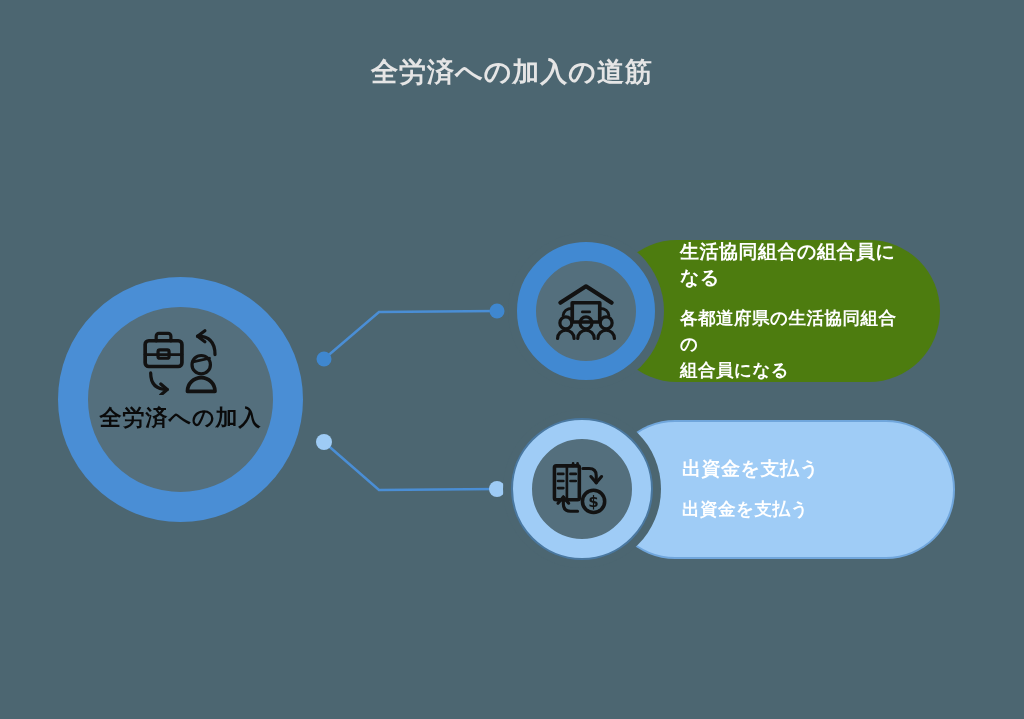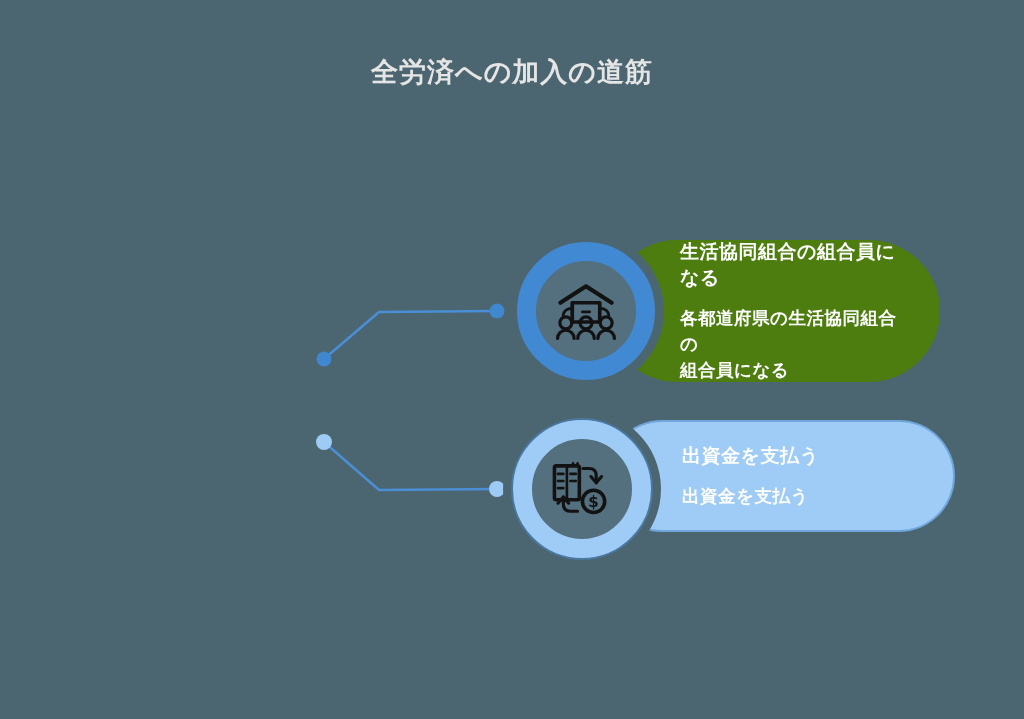--- a/index.html
+++ b/index.html
@@ -56,21 +56,21 @@
   }
   .pill .heading{font-size:19px;font-weight:600;letter-spacing:0.5px;}
   .pill .body{font-size:17.5px;font-weight:700;line-height:1.5;letter-spacing:0.5px;}
   .pill .body span{display:block;}
 
   .pill-top{
     left:606px;top:240px;width:334px;height:142px;
     background:#4d7c0f;border-radius:71px;
   }
   .pill-bottom{
-    left:606px;top:420px;width:349px;height:112px;
+    left:606px;top:420px;width:349px;height:139px;
     background:#9fccf6;border-radius:69px;
     border:2px solid rgba(73,134,198,0.55);
   }
 
   
   .badge{
     box-sizing:border-box;
     width:138px;height:138px;border-radius:50%;
     background:#546f7d;
     display:flex;align-items:center;justify-content:center;
@@ -98,20 +98,40 @@
 
   <svg class="abs connectors" width="1024" height="719" viewBox="0 0 1024 719">
     <polyline points="324,359 379,312 497,311" fill="none" stroke="#4a8ed5" stroke-width="2.5"></polyline>
     <polyline points="324,442 379,490 497,489" fill="none" stroke="#4a8ed5" stroke-width="2.5"></polyline>
     <circle cx="324" cy="359" r="7.5" fill="#3f87cf"></circle>
     <circle cx="497" cy="311" r="7.5" fill="#3f87cf"></circle>
     <circle cx="324" cy="442" r="8" fill="#9ecbf5"></circle>
     <circle cx="497" cy="489" r="8" fill="#9ecbf5"></circle>
   </svg>
 
+  <div class="abs center-circle">
+    <svg width="78" height="68" viewBox="0 0 84 74">
+
+      <rect class="icon-stroke" x="3" y="15" width="40" height="28" rx="4" stroke-width="4"></rect>
+      <path class="icon-stroke" d="M15 15 V10 a3 3 0 0 1 3 -3 h10 a3 3 0 0 1 3 3 V15" stroke-width="3.5"></path>
+      <path class="icon-stroke" d="M3 30 H43" stroke-width="3"></path>
+      <rect class="icon-stroke" x="17" y="25" width="12" height="9" rx="2" stroke-width="3.5" fill="#546f7d"></rect>
+
+      <path class="icon-stroke" d="M79 30 Q79 10 60 10" stroke-width="3.5"></path>
+      <path class="icon-stroke" d="M60 10 L68 4 M60 10 L68 16" stroke-width="3.5"></path>
+
+      <circle class="icon-stroke" cx="64" cy="41" r="10" stroke-width="3.5"></circle>
+      <path class="icon-stroke" d="M55 38 L73 34" stroke-width="3"></path>
+      <path class="icon-stroke" d="M49 70 a15 15 0 0 1 30 0 Z" stroke-width="4"></path>
+
+      <path class="icon-stroke" d="M9 50 Q9 68 27 68" stroke-width="3.5"></path>
+      <path class="icon-stroke" d="M27 68 L20 62 M27 68 L20 74" stroke-width="3.5"></path>
+    </svg>
+    <div class="label">全労済への加入</div>
+  </div>
 
   <div class="abs pill pill-top">
     <div class="heading">生活協同組合の組合員になる</div>
     <div class="body">
       <span>各都道府県の生活協同組合の</span>
       <span>組合員になる</span>
     </div>
   </div>
 
   <div class="abs badge badge-top">

